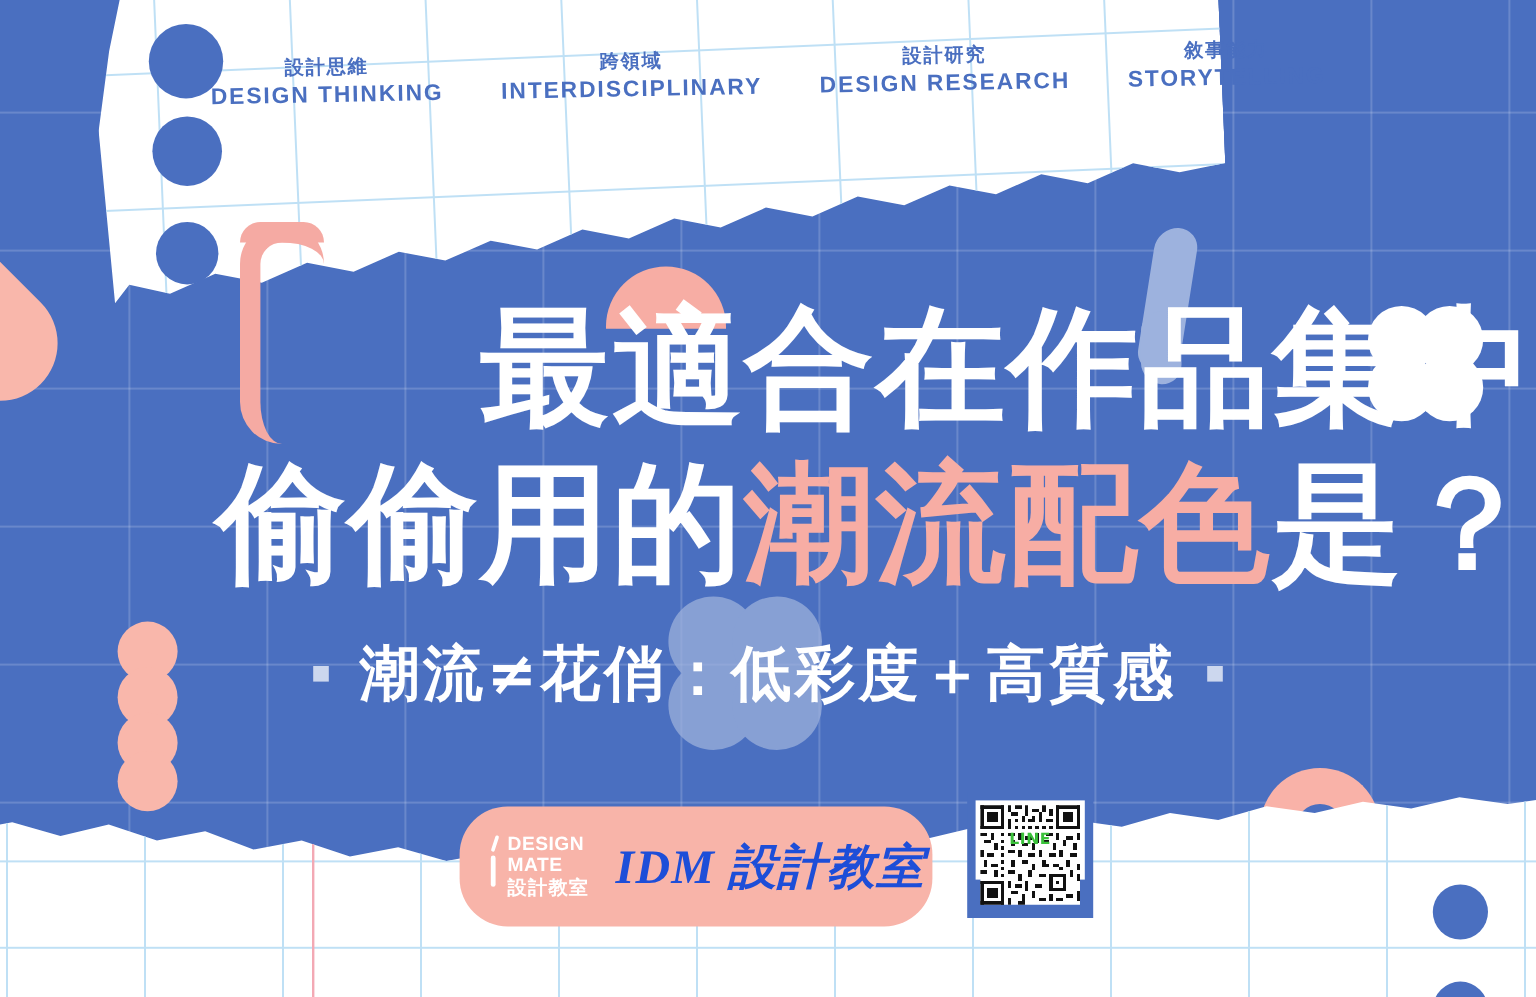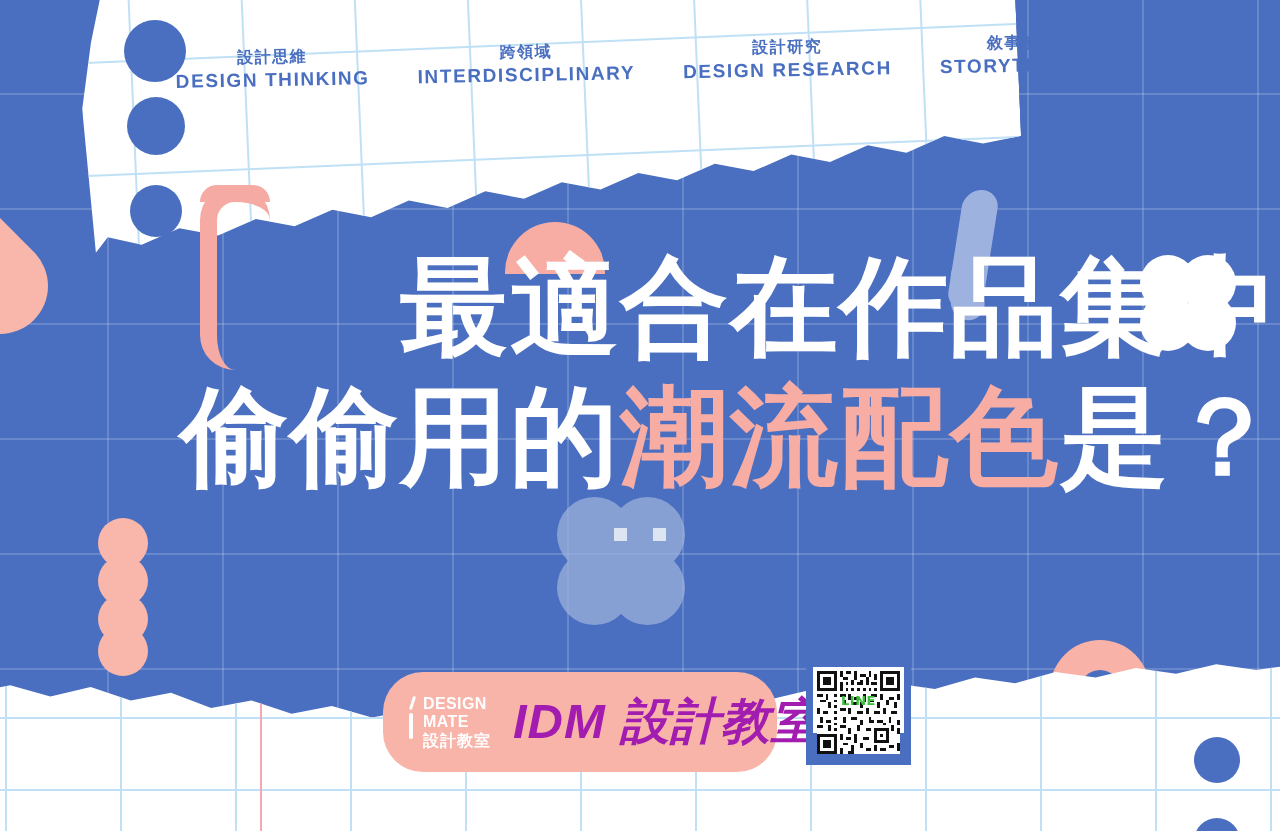--- a/index.html
+++ b/index.html
@@ -293,26 +293,26 @@
   .logo-l1, .logo-l2{
     font-size:16px; font-weight:bold; color:#ffffff;
     letter-spacing:.4px;
   }
   .logo-l2{ margin-top:2px; }
   .logo-zh{
     font-size:16px; font-weight:bold; color:#ffffff;
     margin-top:3px; letter-spacing:1px;
   }
   .pill-title{
-    font-size:49px; font-weight:bold;
-    color:#a21caf;
+    font-size:40px; font-weight:bold;
+    color:#1d4ed8;
     font-style:italic;
     letter-spacing:1px;
     white-space:nowrap;
-    font-family:Liberation Sans, sans-serif;
+    font-family:Liberation Serif, serif;
   }
 
   
   .qr-wrap{
     position:absolute;
     left:806px; top:660px;
     width:105px; height:105px;
     background:#4a6fc0;
     padding:7px;
   }
@@ -410,20 +410,21 @@
 
   </div>
 
   <div class="headline">
     <div class="hl-line l1">最適合在作品集中</div>
     <div class="hl-line l2"><span>偷偷用的</span><span class="hl-pink">潮流配色</span><span>是？</span></div>
   </div>
 
   <div class="subtitle">
     <span class="sq"></span>
+    <span class="sub-text">潮流≠花俏：低彩度＋高質感</span>
     <span class="sq"></span>
   </div>
 
   <div class="pill">
     <div class="logo-mark">
       <div class="logo-bars">
         <div class="slash"></div>
         <div class="bar"></div>
       </div>
       <div class="logo-text">

